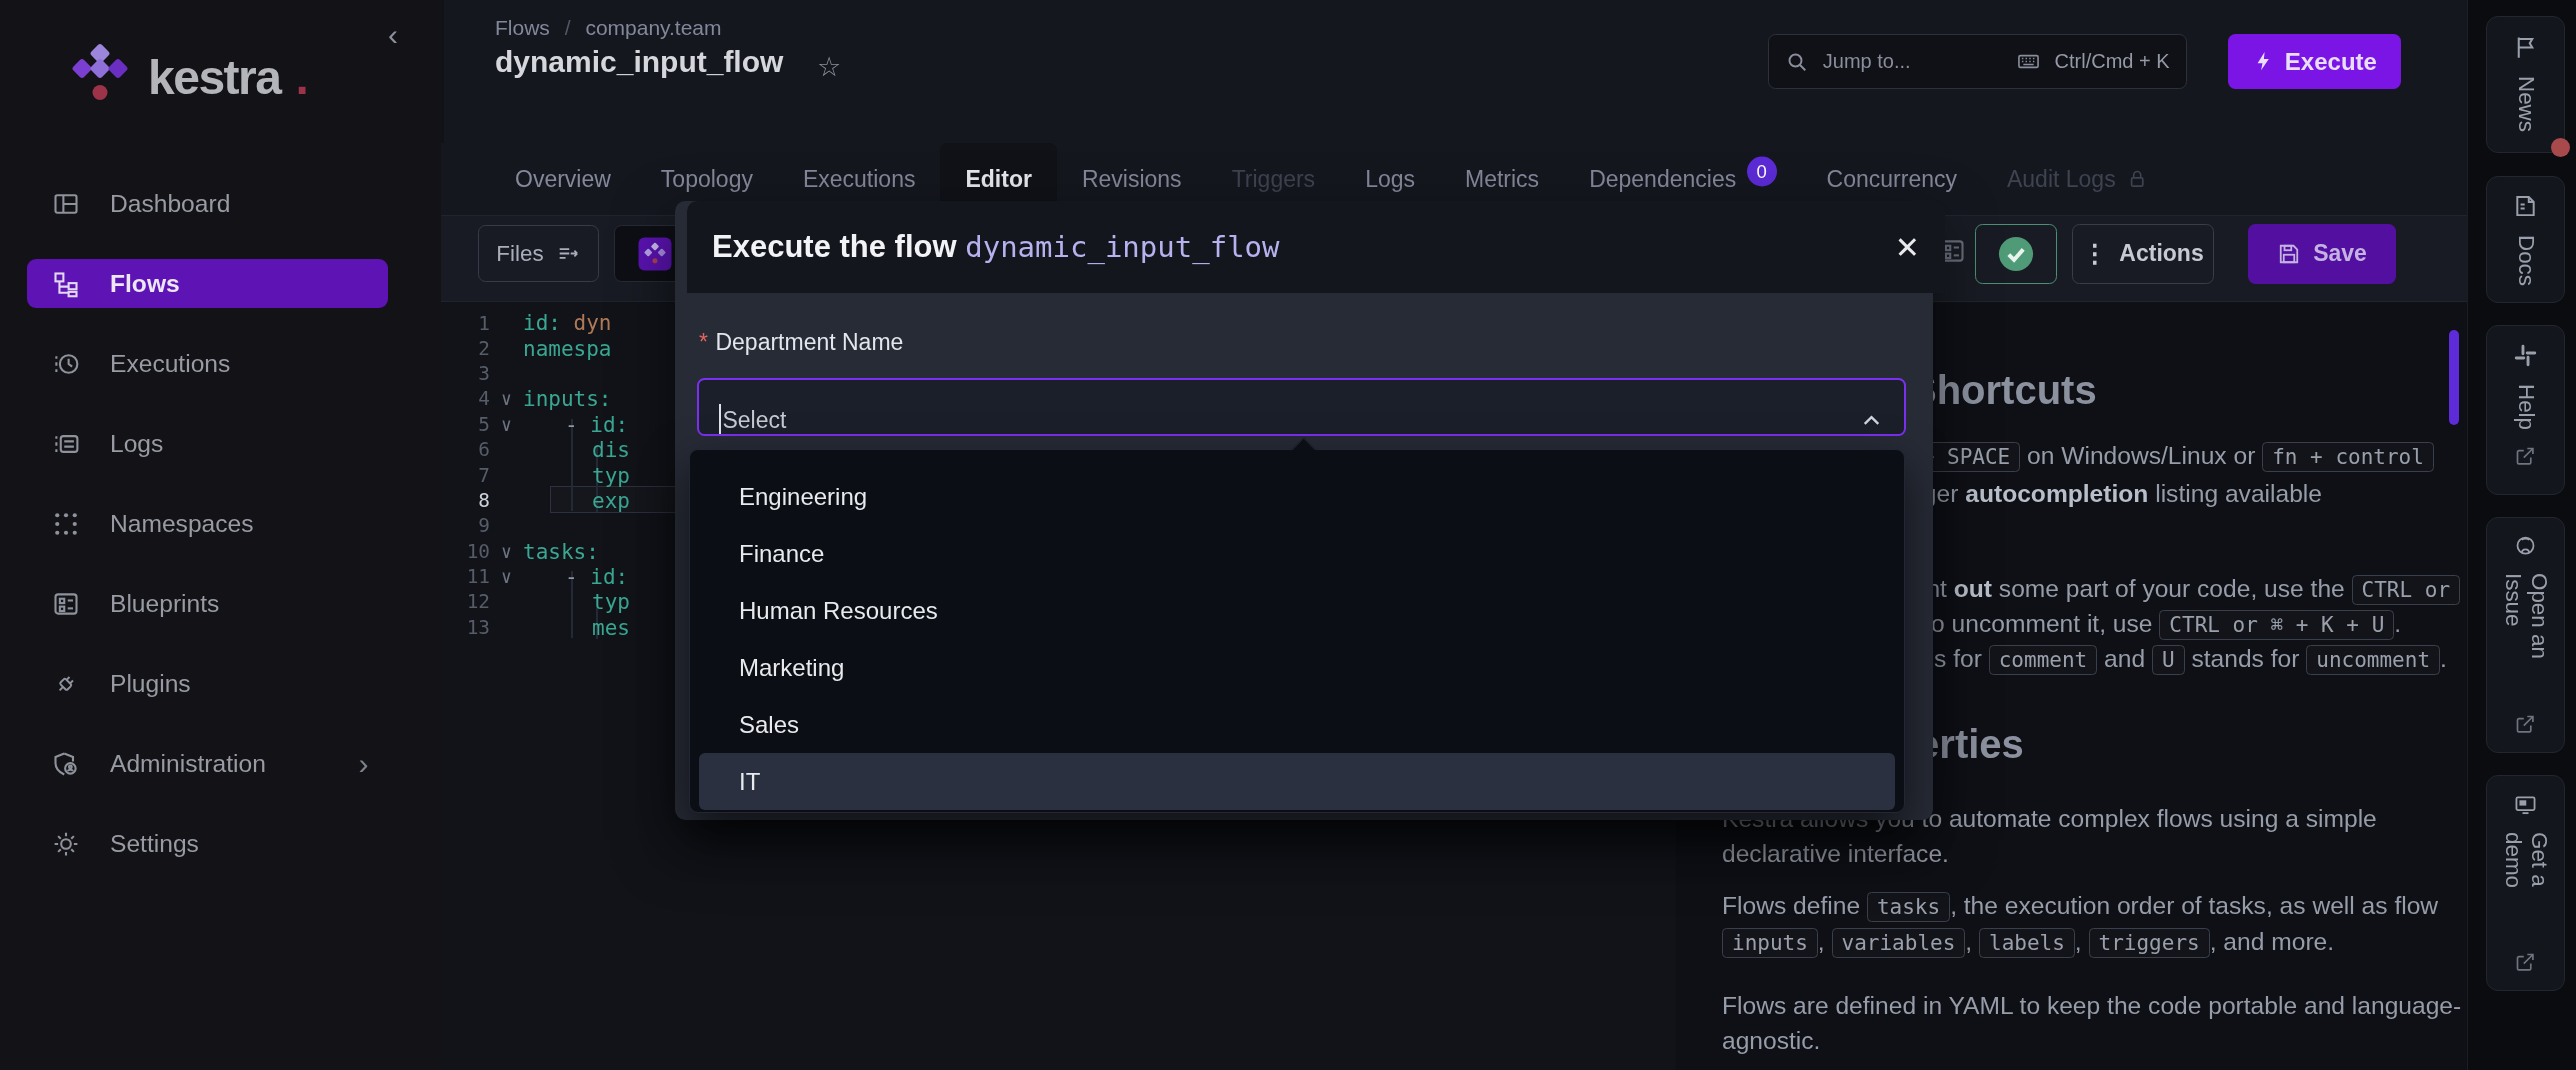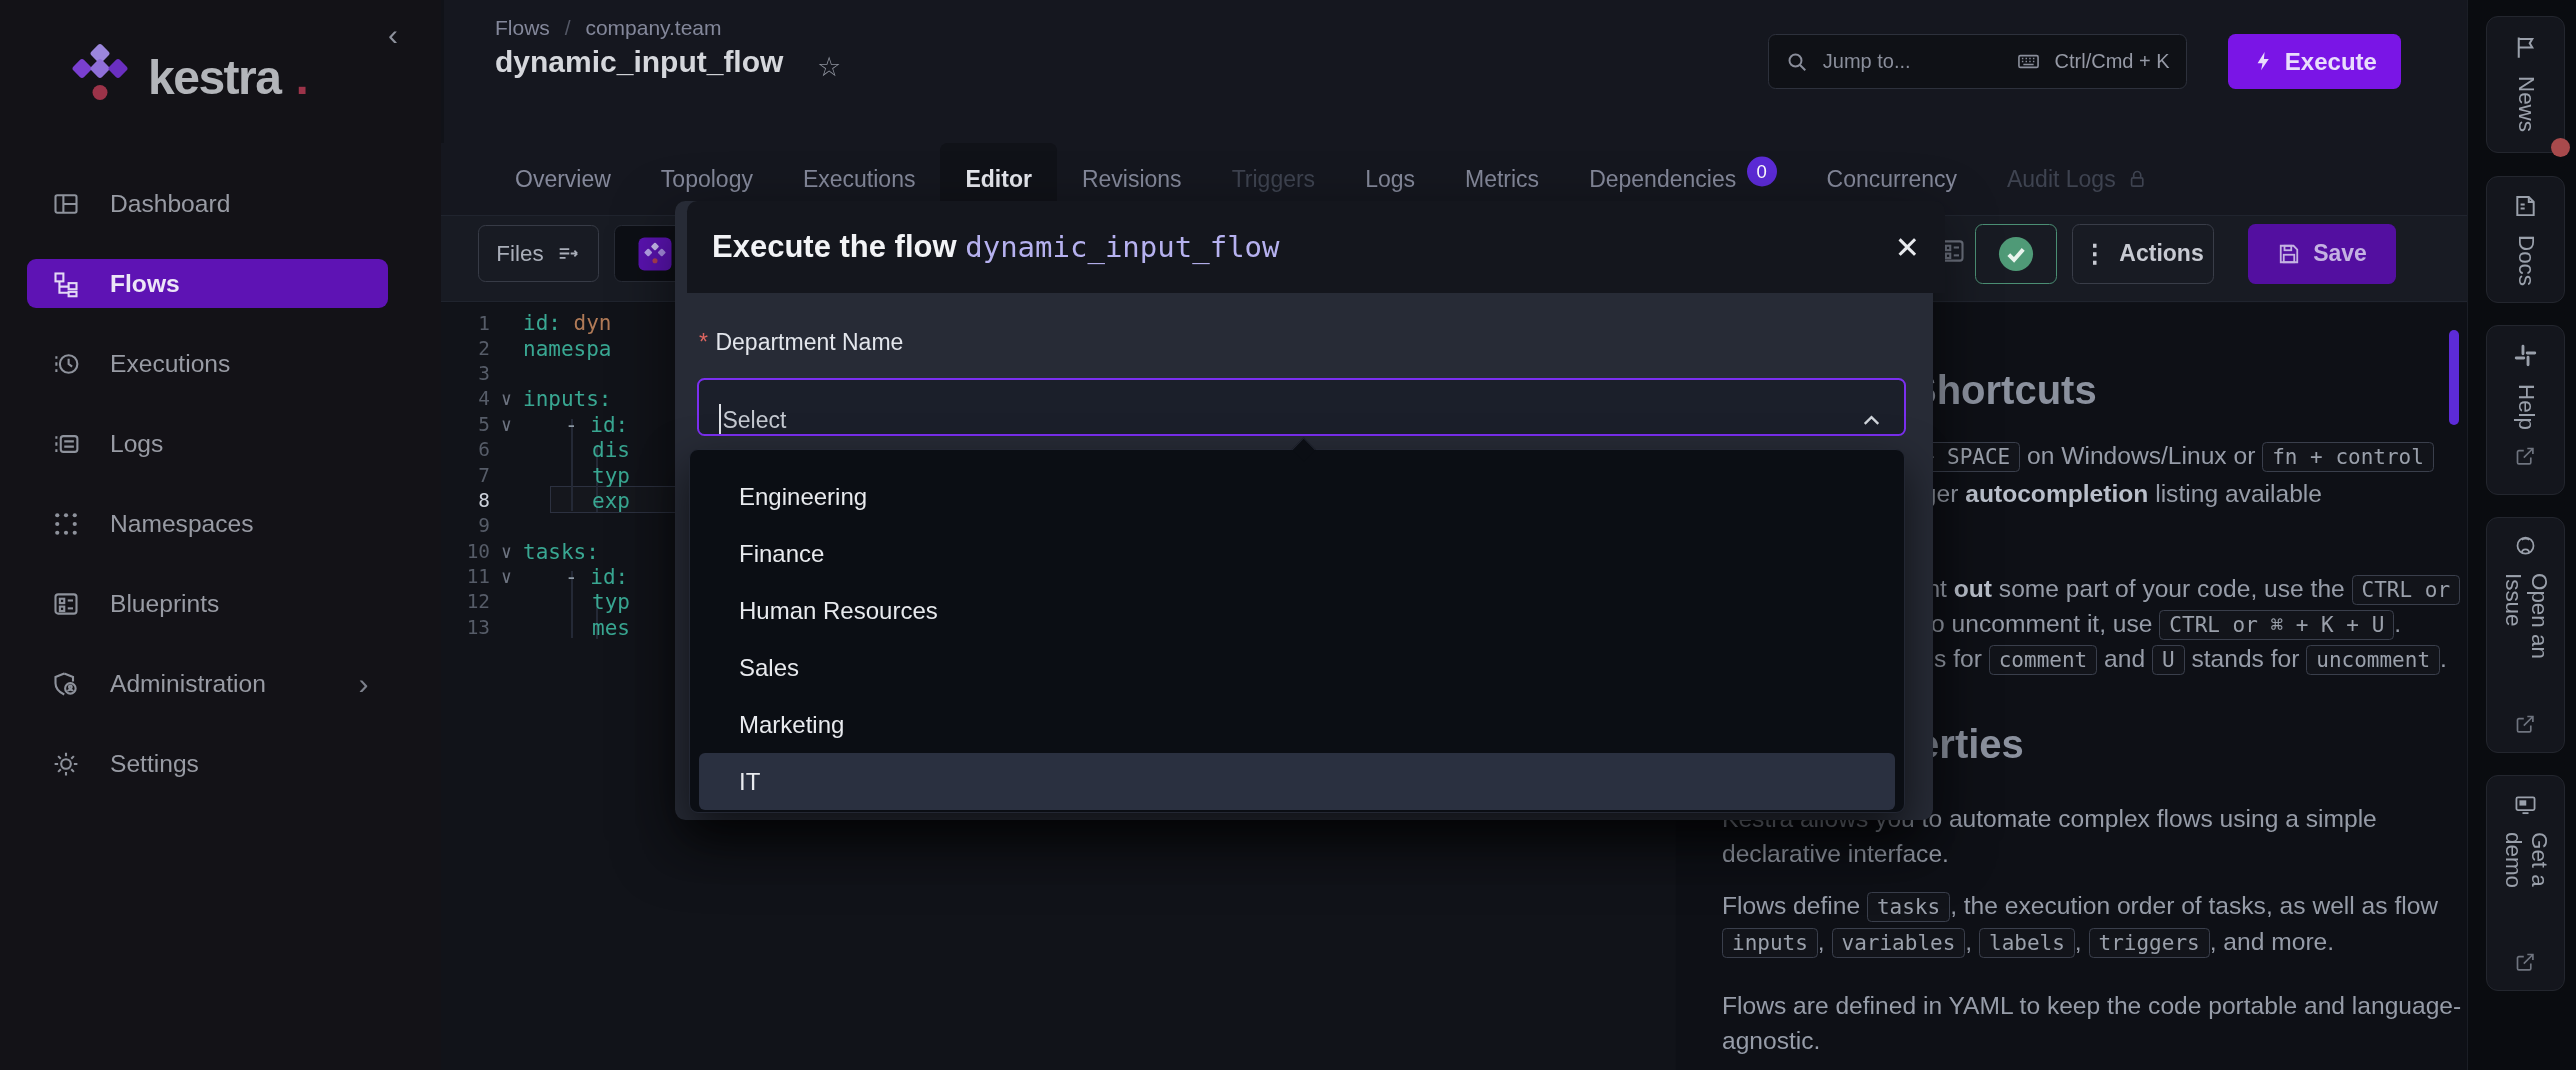--- a/index.html
+++ b/index.html
@@ -180,20 +180,31 @@
             <rect x="9" y="10" width="5" height="5"></rect>
             <path d="M18 12h6"></path>
             <rect x="9" y="19" width="5" height="5"></rect>
             <path d="M18 21h6"></path>
           </svg>
         </span>
       <span>Blueprints</span>
     </div>
     <div class="nav-item">
       <span class="nav-icon">
+        <svg viewBox="0 0 34 34" width="28" height="28" fill="none" stroke="currentColor" stroke-width="2.4">
+            <g transform="rotate(45 17 17)">
+              <rect x="11" y="13" width="12" height="9" rx="2"></rect>
+              <path d="M14 13v-5M20 13v-5M17 22v6"></path>
+            </g>
+          </svg>
+        </span>
+      <span>Plugins</span>
+    </div>
+    <div class="nav-item">
+      <span class="nav-icon">
         <svg viewBox="0 0 32 32" width="28" height="28" fill="none" stroke="currentColor" stroke-width="2.4">
             <path d="M14 4L4 8v7c0 6 4 10 10 13"></path>
             <path d="M14 4l10 4v5"></path>
             <circle cx="21" cy="21" r="6"></circle>
             <circle cx="21" cy="19.5" r="1.6"></circle>
             <path d="M18 24c1-2 5-2 6 0"></path>
           </svg>
         </span>
       <span>Administration</span>
       <span class="nav-chev">›</span>
@@ -490,17 +501,17 @@
         </svg>
       </span>
   </div>
 </div>
 
 <div class="dropdown">
   <div class="dd-arrow"></div>
   <div class="opt">Engineering</div>
   <div class="opt">Finance</div>
   <div class="opt">Human Resources</div>
+  <div class="opt">Marketing</div>
   <div class="opt">Sales</div>
-  <div class="opt">Marketing</div>
   <div class="opt active">IT</div>
 </div>
 
 
 </body></html>

